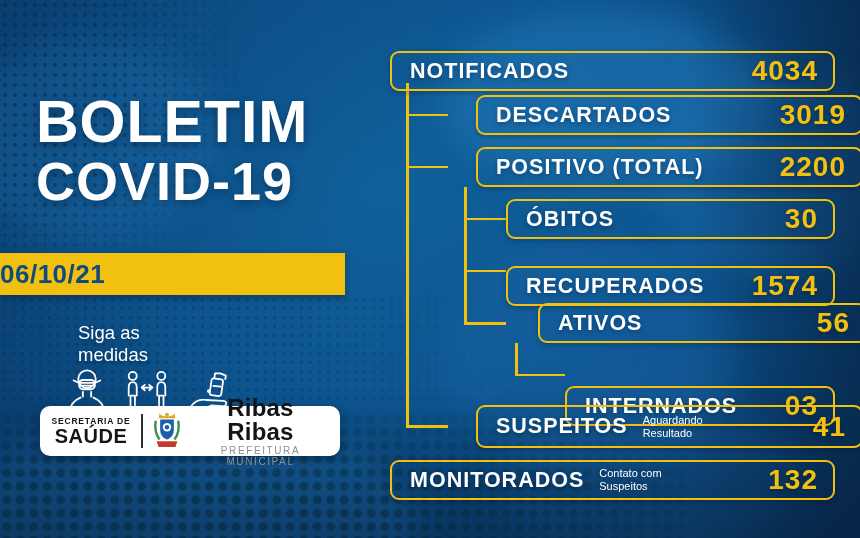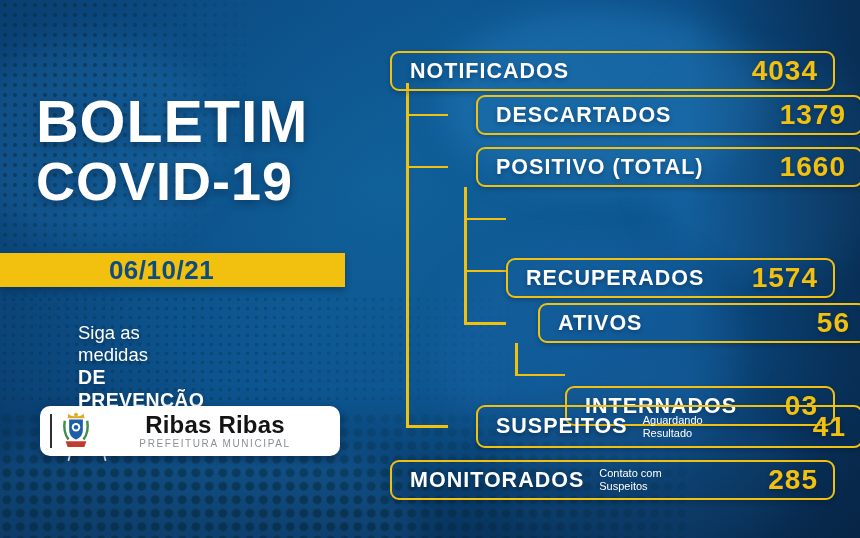--- a/index.html
+++ b/index.html
@@ -46,23 +46,23 @@
       linear-gradient(to bottom, rgba(6,30,58,0) 72%, rgba(6,30,58,.45) 100%),
       linear-gradient(300deg, rgba(8,40,80,.0) 60%, rgba(8,40,80,.30) 100%);
   }
   
   .title-block { position:absolute; left:36px; top:92px; width:330px; color:#fff;
                  text-shadow:0 3px 8px rgba(0,20,45,.4); font-weight:bold; }
   .t1 { font-size:59px; line-height:60px; letter-spacing:1px; }
   .t2 { font-size:34px; line-height:42px; letter-spacing:.5px; }
   .t3 { font-size:54px; line-height:58px; letter-spacing:1px; }
   .date-banner {
-    position:absolute; left:0; top:253px; width:345px; height:34px;
+    position:absolute; left:0; top:253px; width:345px; height:42px;
     background:#f2c00e; box-shadow:0 3px 7px rgba(0,15,35,.35);
-    display:flex; align-items:center; justify-content:center; padding-right:22px;
+    display:flex; align-items:center; justify-content:flex-start; padding-right:22px;
   }
   .date-banner span { color:#0e4b7e; font-weight:bold; font-size:26px; letter-spacing:.5px; }
   .prevention { position:absolute; left:56px; top:322px; display:flex; align-items:center; color:#fff;flex-direction:column; }
   .p-text { width:132px; text-shadow:0 2px 4px rgba(0,20,45,.35); }
   .p1 { font-size:18.5px; line-height:22px; }
   .p2 { font-size:19.5px; line-height:23px; font-weight:bold; letter-spacing:.3px; }
   .p-icons { display:flex; align-items:center; gap:12px; margin-left:8px; }
   .p-icons svg { display:block; }
   .logo-card {
     position:absolute; left:40px; top:406px; width:300px; height:50px;
@@ -82,21 +82,21 @@
   .stat-box {
     position:absolute; height:40px; border:2.5px solid #f2c00e; border-radius:9px;
     display:flex; align-items:center; padding:0 15px 0 18px;
     box-shadow:0 2px 5px rgba(0,10,30,.25);
   }
   .lvl0 { left:390px; width:445px;margin-top:8px; }
   .lvl1 { left:448px; width:387px;margin-left:28px; }
   .lvl2 { left:506px; width:329px; }
   .lvl3 { left:565px; width:270px; }
   .b1 { top:43px; }  .b2 { top:95px; }  .b3 { top:147px;align-items:center; }
-  .b4 { top:199px; } .b5 { top:258px; } .b6 { top:303px;margin-left:32px; }
+  .b4 { top:199px; } .b5 { top:266px; } .b6 { top:303px;margin-left:32px; }
   .b7 { top:355px;margin-top:31px; } .b8 { top:405px; height:43px; } .b9 { top:452px; }
   .stat-label { color:#fff; font-weight:bold; font-size:21.5px; letter-spacing:1px;
                 white-space:nowrap; text-shadow:0 2px 4px rgba(0,20,45,.35); }
   .stat-sublabel { color:#fff; font-size:11px; line-height:1.15; margin-left:15px;
                    max-width:108px; }
   .stat-value { margin-left:auto; color:#f2c00e; font-weight:bold; font-size:28px;
                 letter-spacing:1px; text-shadow:0 2px 4px rgba(0,20,45,.35); }
 </style>
 </head>
 <body>
@@ -119,21 +119,20 @@
     <div class="t3">COVID-19</div>
   </div>
 
   <div class="date-banner">
     <span>06/10/21</span>
   </div>
 
   <div class="prevention">
     <div class="p-text">
       <div class="p1">Siga as medidas</div>
-      <div class="p2">DE PREVENÇÃO</div>
     </div>
     <div class="p-icons">
       <svg width="46" height="52" viewBox="0 0 50 56" fill="none" stroke="#ffffff" stroke-width="2" stroke-linecap="round" stroke-linejoin="round">
         <circle cx="25" cy="14" r="9.5"></circle>
         <rect x="16.5" y="15" width="17" height="10" rx="4"></rect>
         <path d="M17 21 H33 M17 18 H33"></path>
         <path d="M16.5 18 L10.5 15.5 M33.5 18 L39.5 15.5"></path>
         <path d="M20.5 28 V33 M29.5 28 V33"></path>
         <path d="M5 52 Q7 38 18 34 M45 52 Q43 38 32 34"></path>
       </svg>
@@ -150,20 +149,24 @@
         <rect x="30" y="13" width="13" height="19" rx="2.5" transform="rotate(8 36 22)"></rect>
         <path d="M34 12.5 L35 7 H41 M41 7 L47 9.5 M47 10 L46.5 13.5"></path>
         <path d="M33 21 L41 22"></path>
         <circle cx="28" cy="27" r="1.2"></circle>
         <path d="M8 44 Q15 35 25 37 L44 38 Q48 38.5 47.5 41.5 Q47 44 43.5 43.8 L31 43 Q21 50 8 44 Z"></path>
       </svg>
     </div>
   </div>
 
   <div class="logo-card">
+    <div class="dept">
+      <div class="dept-small">SECRETARIA DE</div>
+      <div class="dept-big">SAÚDE</div>
+    </div>
     <div class="logo-divider"></div>
     <svg class="crest" width="30" height="40" viewBox="0 0 32 42">
       <path d="M8 2 Q10 6 16 5 Q22 6 24 2 L25 8 H7 Z" fill="#e3a81c"></path>
       <circle cx="16" cy="3.5" r="2" fill="#e3a81c"></circle>
       <path d="M4 10 Q2 22 8 30" stroke="#3f8f4a" stroke-width="2.6" fill="none"></path>
       <path d="M28 10 Q30 22 24 30" stroke="#3f8f4a" stroke-width="2.6" fill="none"></path>
       <path d="M8 8 H24 V20 Q24 28 16 31 Q8 28 8 20 Z" fill="#1c5fa8" stroke="#ffffff" stroke-width="1.4"></path>
       <circle cx="16" cy="17" r="4.5" fill="#ffffff"></circle>
       <circle cx="16" cy="17" r="2.4" fill="#1c5fa8"></circle>
       <path d="M5 32 H27 L25 38 H7 Z" fill="#c23b2e"></path>
@@ -184,25 +187,29 @@
   <div class="conn" style="left:464px; top:322px; width:42px; height:2.5px;"></div>
   <div class="conn" style="left:515px; top:343px; width:2.5px; height:33px;"></div>
   <div class="conn" style="left:515px; top:373.5px; width:50px; height:2.5px;"></div>
 
   <div class="stat-box lvl0 b1">
     <span class="stat-label">NOTIFICADOS</span>
     <span class="stat-value">4034</span>
   </div>
   <div class="stat-box lvl1 b2">
     <span class="stat-label">DESCARTADOS</span>
-    <span class="stat-value">1379</span>
+    <span class="stat-value">3019</span>
   </div>
   <div class="stat-box lvl1 b3">
     <span class="stat-label">POSITIVO (TOTAL)</span>
-    <span class="stat-value">1660</span>
+    <span class="stat-value">2200</span>
+  </div>
+  <div class="stat-box lvl2 b4">
+    <span class="stat-label">ÓBITOS</span>
+    <span class="stat-value">30</span>
   </div>
   <div class="stat-box lvl2 b5">
     <span class="stat-label">RECUPERADOS</span>
     <span class="stat-value">1574</span>
   </div>
   <div class="stat-box lvl2 b6">
     <span class="stat-label">ATIVOS</span>
     <span class="stat-value">56</span>
   </div>
   <div class="stat-box lvl3 b7">
@@ -210,16 +217,16 @@
     <span class="stat-value">03</span>
   </div>
   <div class="stat-box lvl1 b8">
     <span class="stat-label">SUSPEITOS</span>
     <span class="stat-sublabel">Aguardando Resultado</span>
     <span class="stat-value">41</span>
   </div>
   <div class="stat-box lvl0 b9">
     <span class="stat-label">MONITORADOS</span>
     <span class="stat-sublabel">Contato com Suspeitos</span>
-    <span class="stat-value">285</span>
+    <span class="stat-value">132</span>
   </div>
 
 </div>
 
 </body></html>

